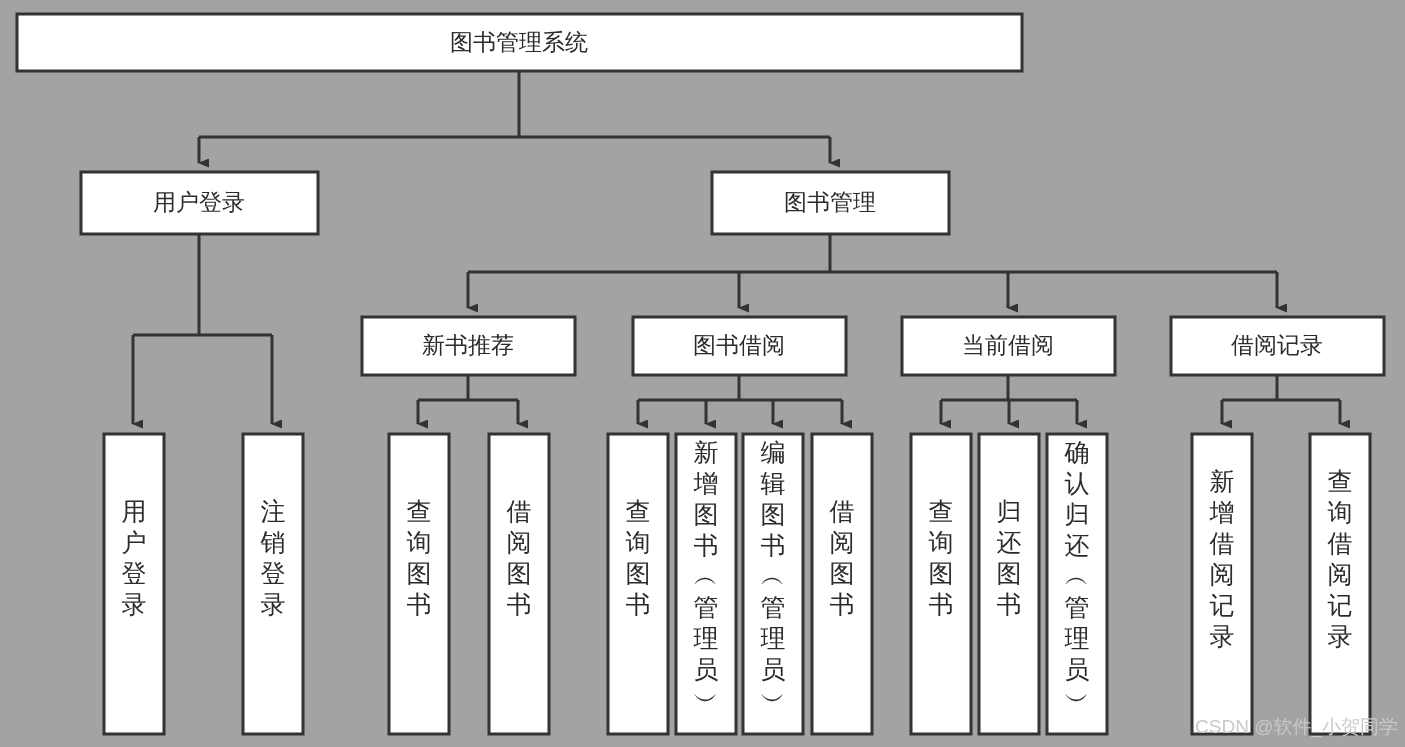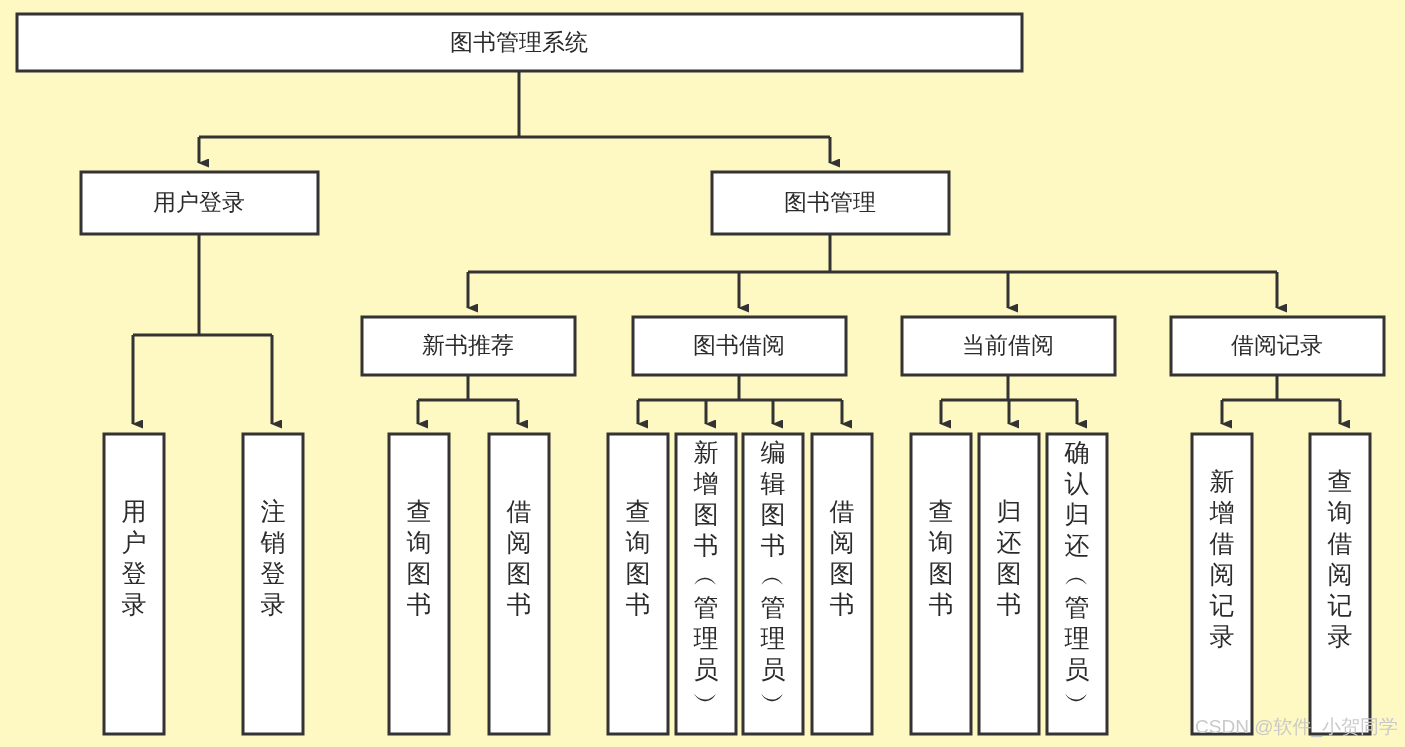--- a/index.html
+++ b/index.html
@@ -8,21 +8,21 @@
     padding: 0;
     background: #ffffff;
   }
   body {
     font-family: "Liberation Sans", "DejaVu Sans", sans-serif;
   }
   #diagram-root {
     position: relative;
     width: 1405px;
     height: 747px;
-    background: #fef9c3;
+    background: #a3a3a3;
     overflow: hidden;
   }
   #flow-svg {
     position: absolute;
     left: 0;
     top: 0;
     width: 1405px;
     height: 747px;
     display: block;
   }

